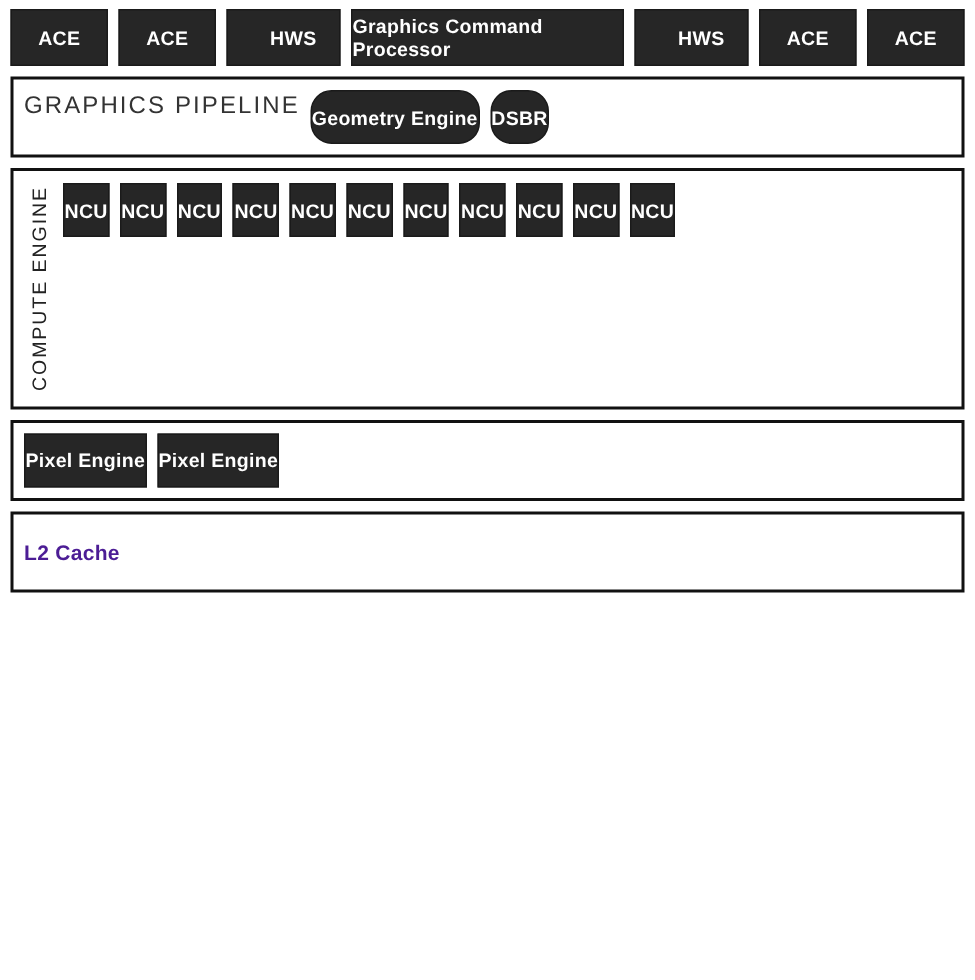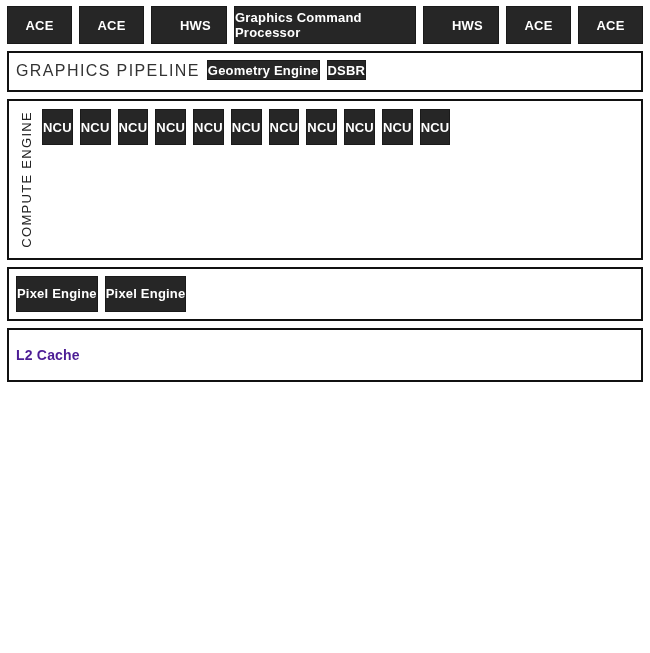--- a/index.html
+++ b/index.html
@@ -66,21 +66,21 @@
   
   .gfx-panel { flex: 0 0 auto; }
   .panel-title {
     text-align: center;
     font-size: 16px;
     color: #333333;
     letter-spacing: 1.4px;
     padding: 2px 0 3px 0;
     font-weight: normal;
   }
-  .gfx-panel .dark-box { height: 20px; }
+  .gfx-panel .dark-box { height: 36px; border-radius: 14px; }
 
   
   .compute-panel {
     flex: 0 0 auto;
     flex-direction: row;
     gap: 6px;
     padding: 8px 7px;
   }
   .vertical-label {
     writing-mode: vertical-rl;

